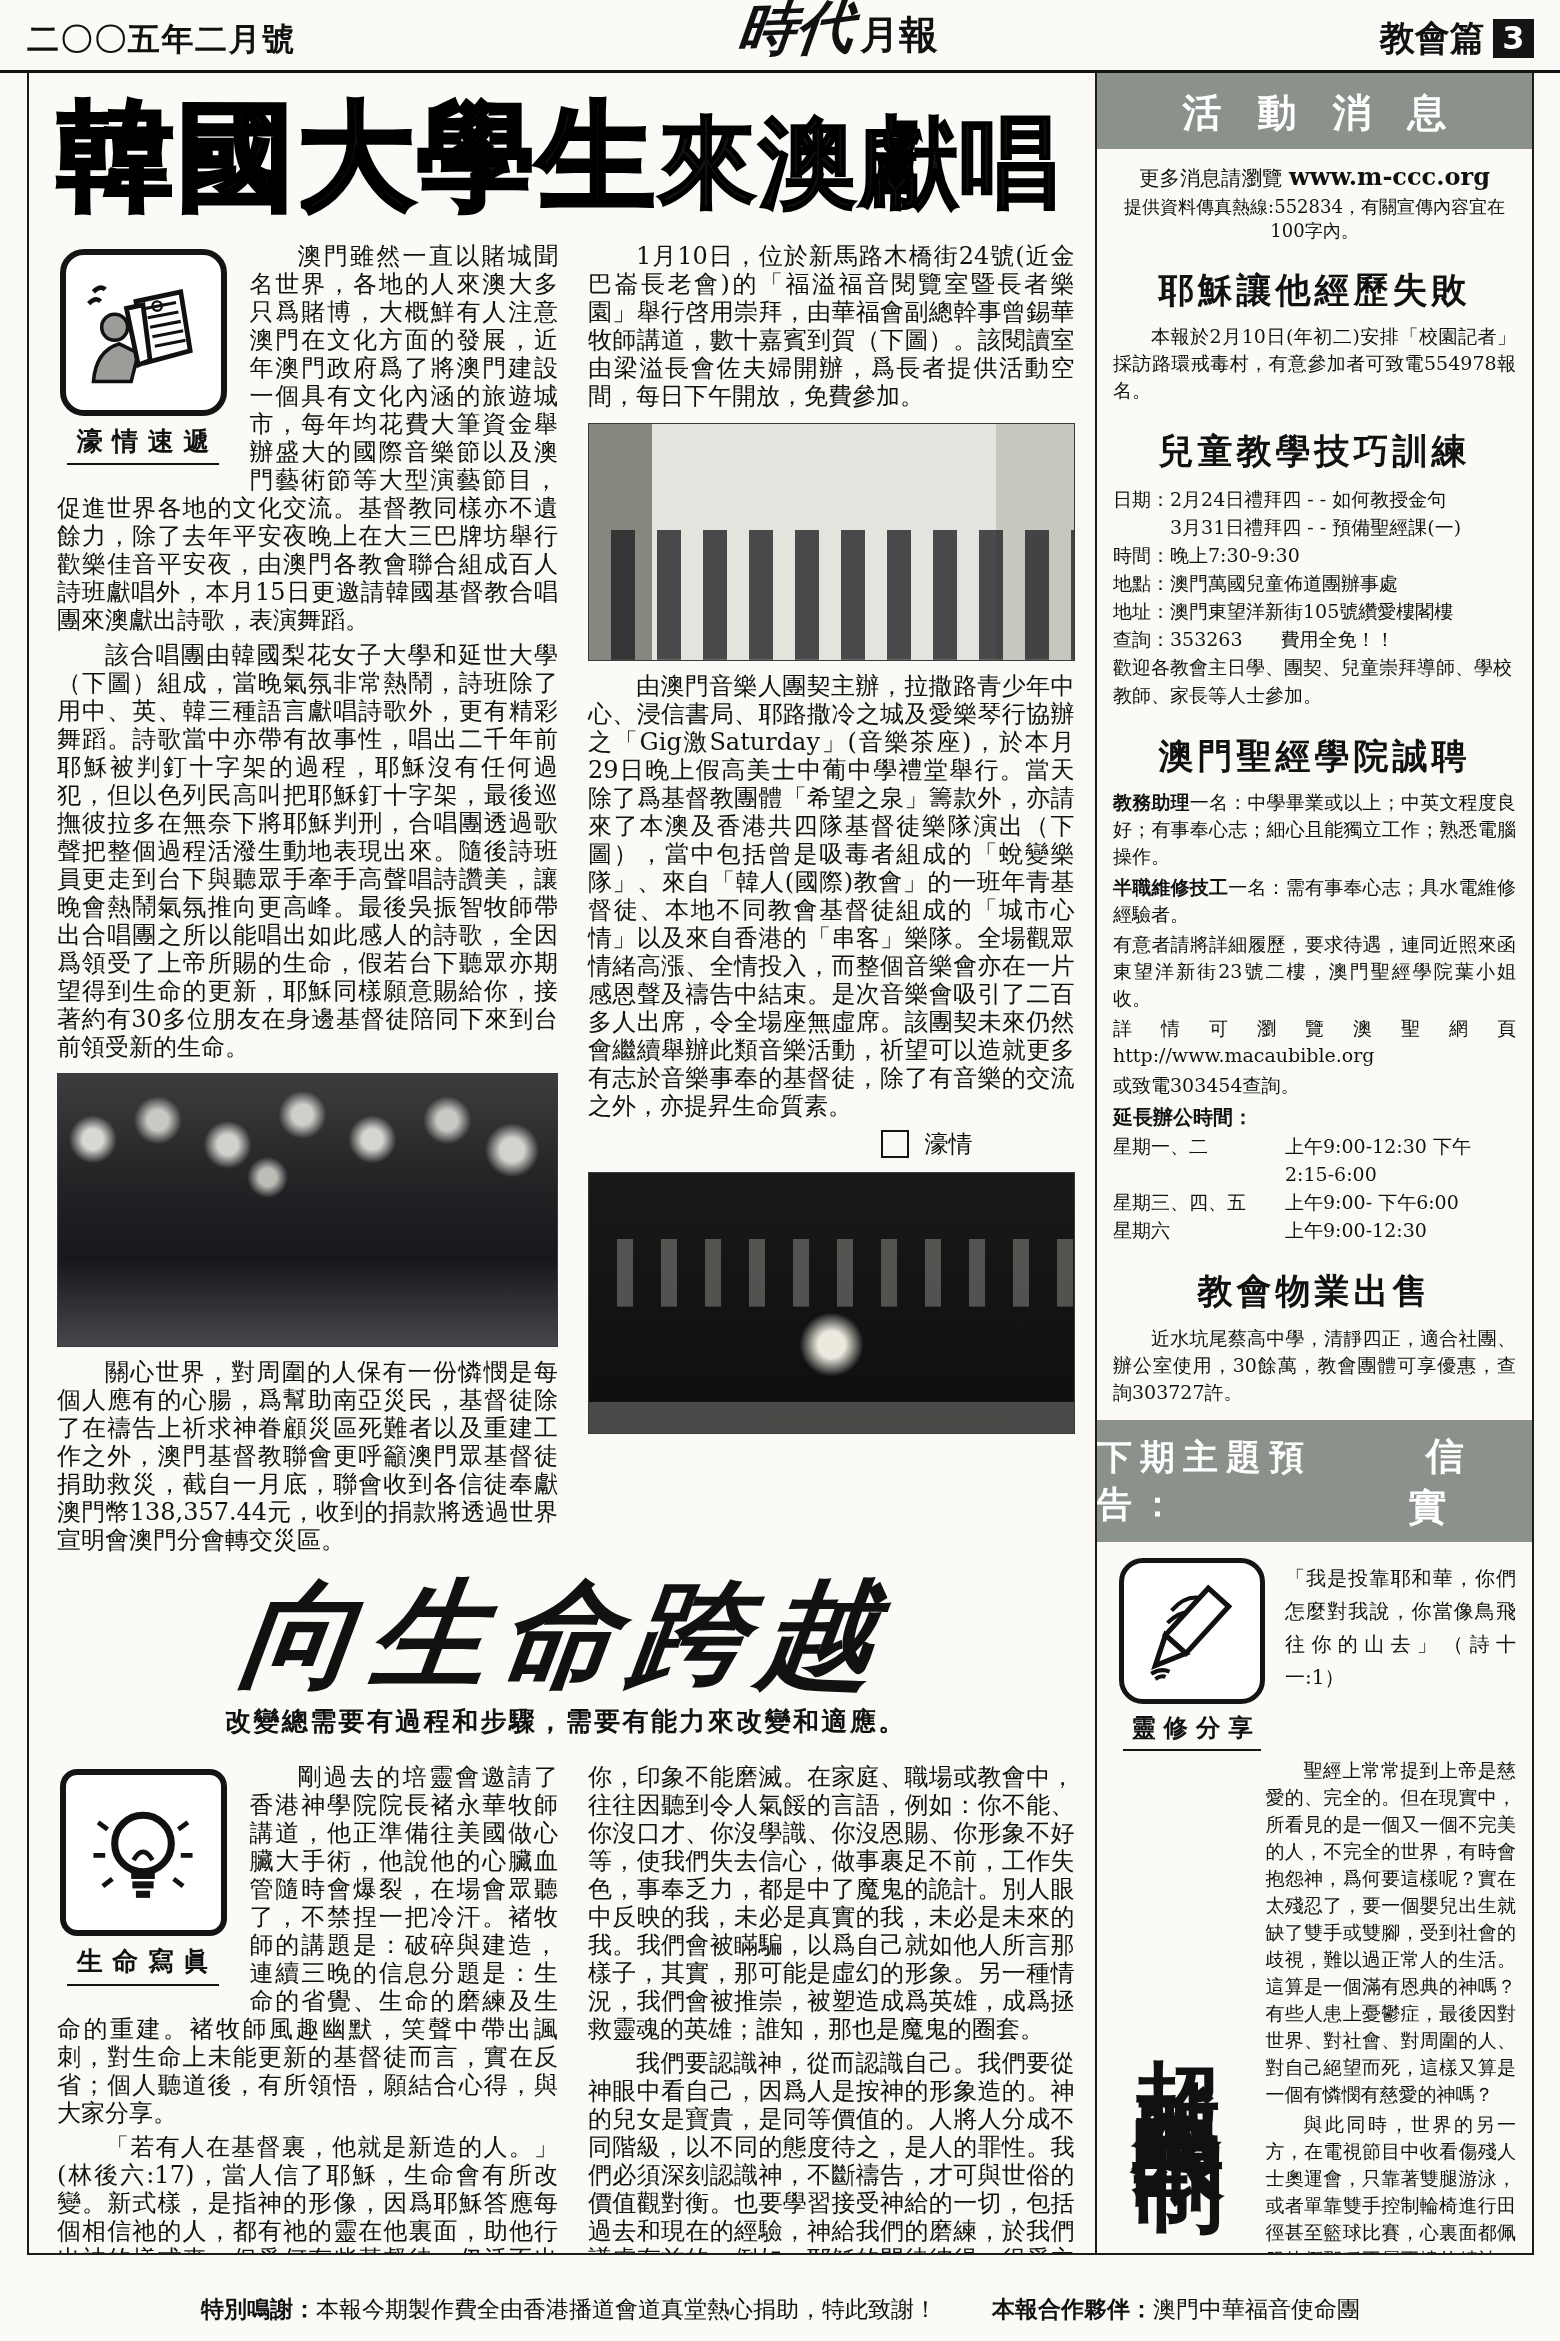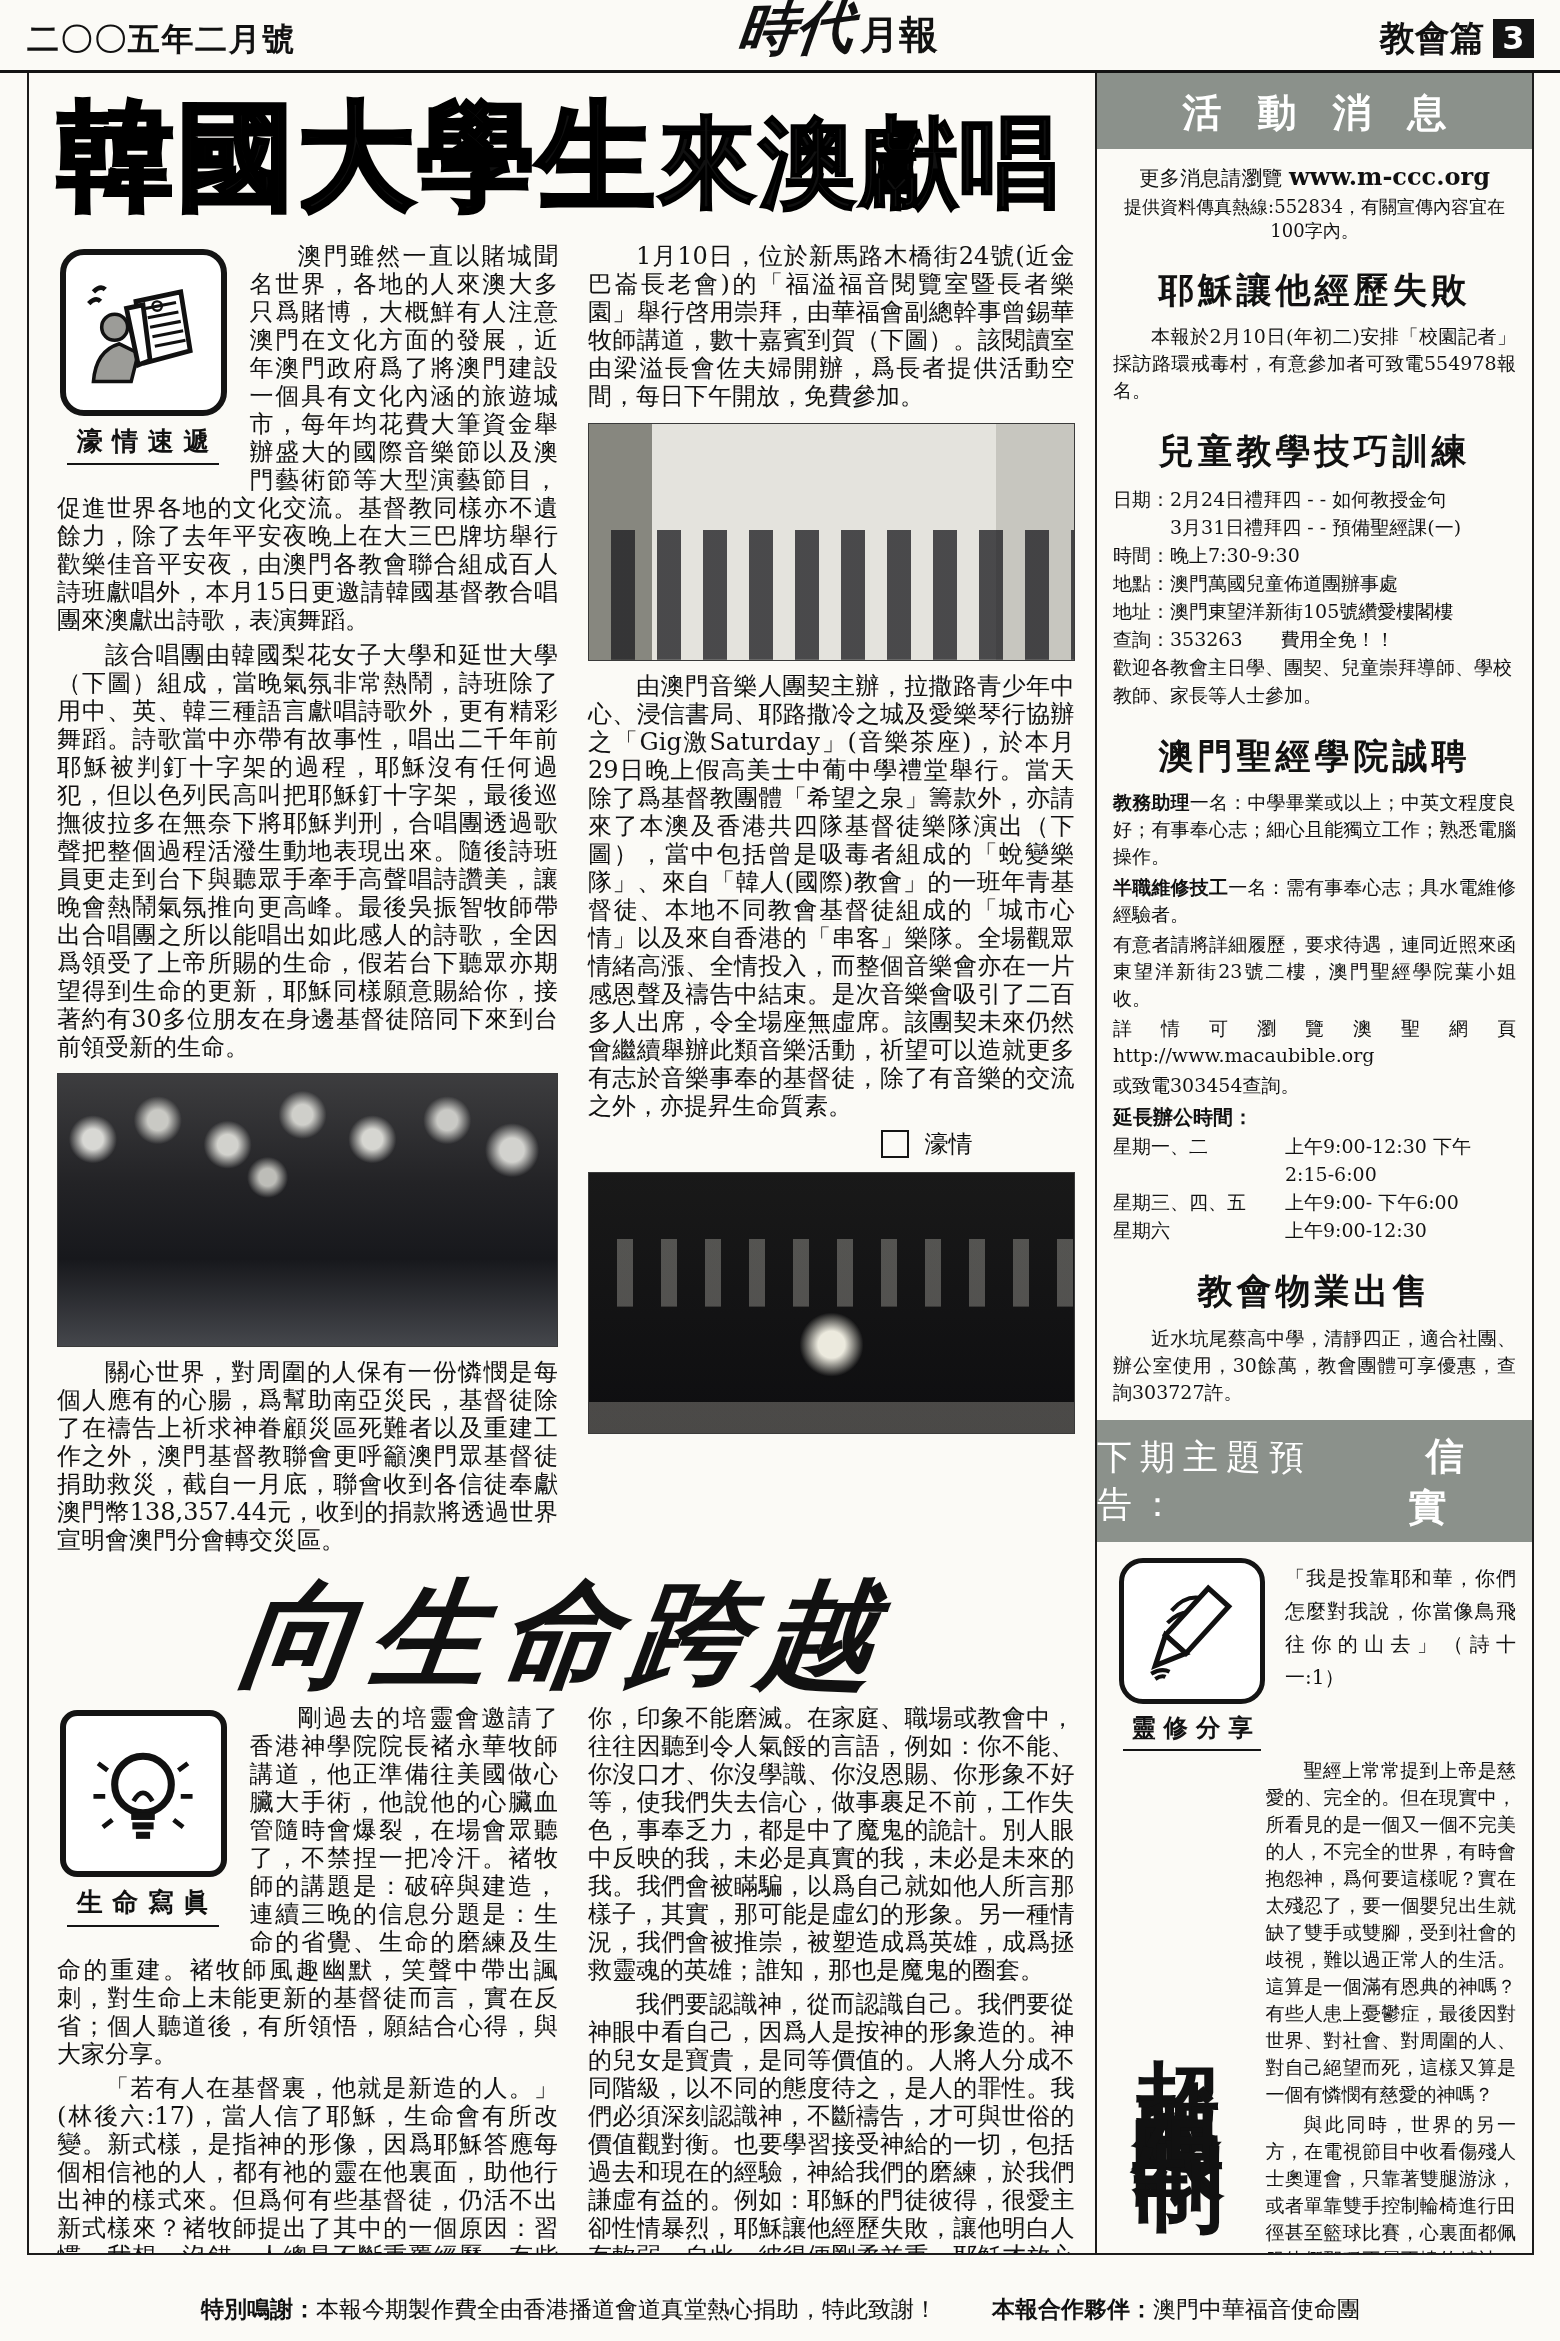--- a/index.html
+++ b/index.html
@@ -86,21 +86,21 @@
        letter-spacing:4px;margin:24px 0 9.5px 0;}
   .s-p{font-size:19px;line-height:27px;text-align:justify;text-indent:2em;margin:0 0 3.2px 0;}
   .s-li{font-size:19px;line-height:28px;margin:0;}
   .jobs p{font-size:19px;line-height:27px;text-align:justify;margin:0 0 3.2px 0;}
   .lead{font-family:"DejaVu Sans",sans-serif;font-weight:700;}
   .hours-label{font-family:"DejaVu Sans",sans-serif;font-weight:700;font-size:20px;line-height:30px;}
   .hrow{display:flex;font-size:19px;line-height:28px;}
   .hrow .days{width:172px;flex:none;}
   .band2{background:#8b918b;color:#fff;margin:14px -16px 0 -16px;padding:11px 0 9.5px 0;
          display:flex;justify-content:center;align-items:baseline;gap:20.5px;}
-  .band2 .lbl{font-family:"DejaVu Sans",sans-serif;font-weight:400;font-size:35px;letter-spacing:8px;}
+  .band2 .lbl{font-family:"DejaVu Sans",sans-serif;font-weight:700;font-size:35px;letter-spacing:8px;}
   .band2 .topic{font-family:"DejaVu Sans",sans-serif;font-weight:900;font-size:38px;letter-spacing:17.3px;text-indent:17.3px;}
 
   
   .dev-head{display:flex;gap:14px;margin-top:16px;}
   .dev-badge{width:158px;flex:none;text-align:center;}
   .dev-badge .badge-frame{width:136px;height:136px;border-width:5.5px;}
   .dev-badge .badge-label{font-size:24.4px;letter-spacing:8px;text-indent:8px;}
   .dev-quote{flex:1;font-size:20px;line-height:33px;padding-top:3.2px;text-align:justify;}
   .dev-body{margin-top:6.3px;}
   .vtitle{float:left;width:132px;height:536px;margin:11px 20.5px 6.3px 0;
@@ -170,20 +170,21 @@
           <div class="sig">
             <span class="sq"></span>
             <span>濠情</span>
           </div>
           <div class="photo ph-stage"></div>
         </div>
       </div>
 
       <div class="a2">
         <div class="a2-title">向生命跨越</div>
+        <div class="a2-sub">改變總需要有過程和步驟，需要有能力來改變和適應。</div>
         <div class="cols">
           <div class="colL">
             <div class="badge bulb-badge">
               <div class="badge-frame">
                 <svg width="118" height="118" viewBox="0 0 100 100">
                   <path d="M12 24 l8 6 M88 24 l-8 6 M8 52 l10 0 M92 52 l-10 0 M16 78 l8 -6 M84 78 l-8 -6" stroke="#111" stroke-width="4" fill="none"></path>
                   <circle cx="50" cy="42" r="24" fill="#fff" stroke="#111" stroke-width="6"></circle>
                   <path d="M42 56 q8 -14 16 0" fill="none" stroke="#111" stroke-width="4"></path>
                   <rect x="40" y="66" width="20" height="6" fill="#111"></rect>
                   <rect x="41" y="74" width="18" height="6" fill="#111"></rect>

